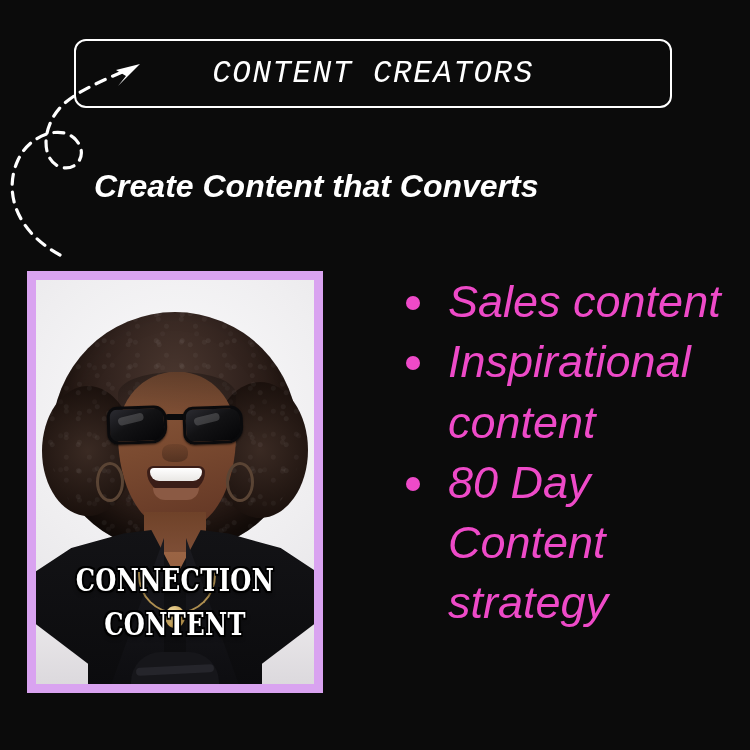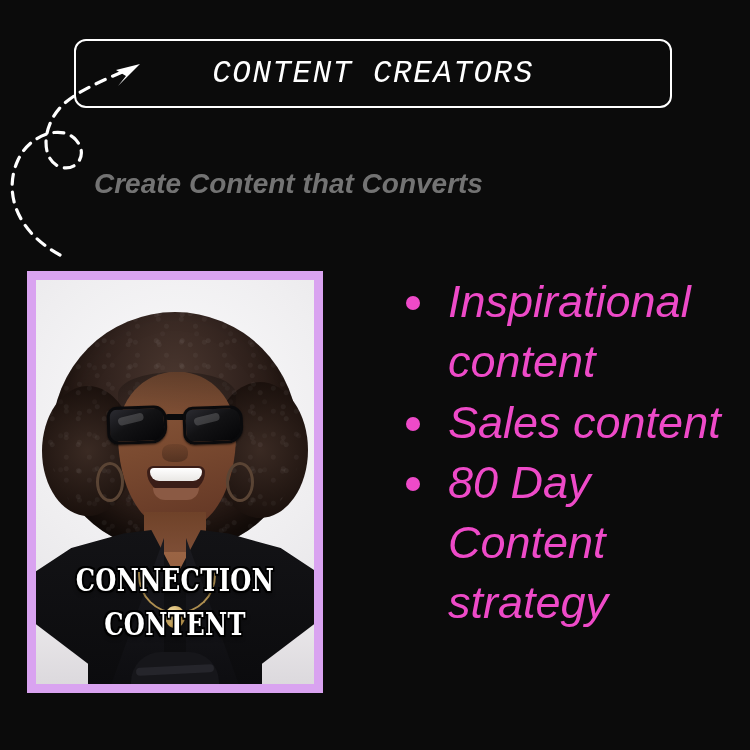--- a/index.html
+++ b/index.html
@@ -49,24 +49,24 @@
     letter-spacing: 1.5px;
     white-space: nowrap;
     font-family: Liberation Mono, monospace;
   }
 
   
   .headline {
     position: absolute;
     left: 94px;
     top: 168px;
-    color: #737373;
+    color: #ffffff;
     font-style: italic;
     font-weight: bold;
-    font-size: 28px;
+    font-size: 32px;
     white-space: nowrap;
     font-family: "Liberation Sans", sans-serif;
   }
 
   
   .photo-card {
     position: absolute;
     left: 27px;
     top: 271px;
     width: 296px;
@@ -418,25 +418,25 @@
       <div class="photo-caption">
         <span>CONNECTION</span>
         <span>CONTENT</span>
       </div>
     </div>
   </div>
 
   <ul class="bullets">
     <li>
       <span class="dot"></span>
-      <span>Inspirational content</span>
+      <span>Sales content</span>
     </li>
     <li>
       <span class="dot"></span>
-      <span>Sales content</span>
+      <span>Inspirational content</span>
     </li>
     <li>
       <span class="dot"></span>
       <span>80 Day Content strategy</span>
     </li>
   </ul>
 
 </div>
 
 </body></html>

